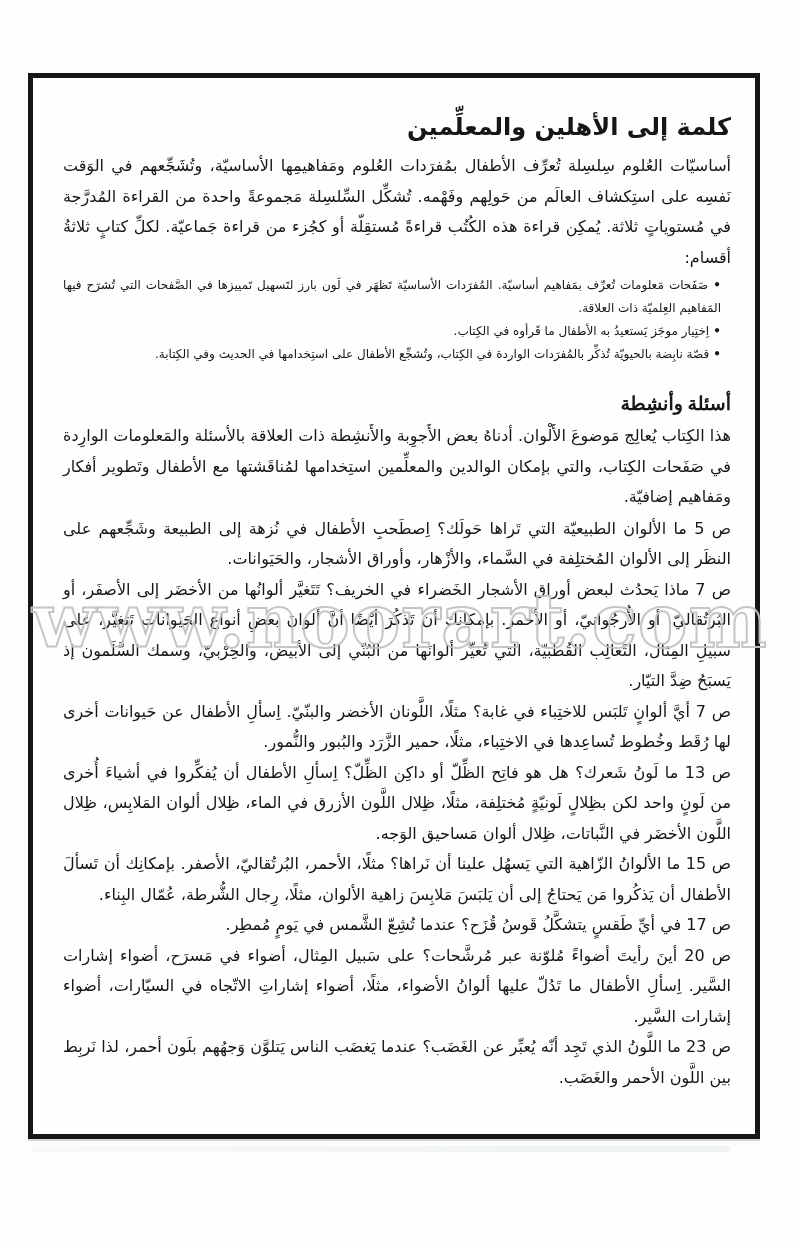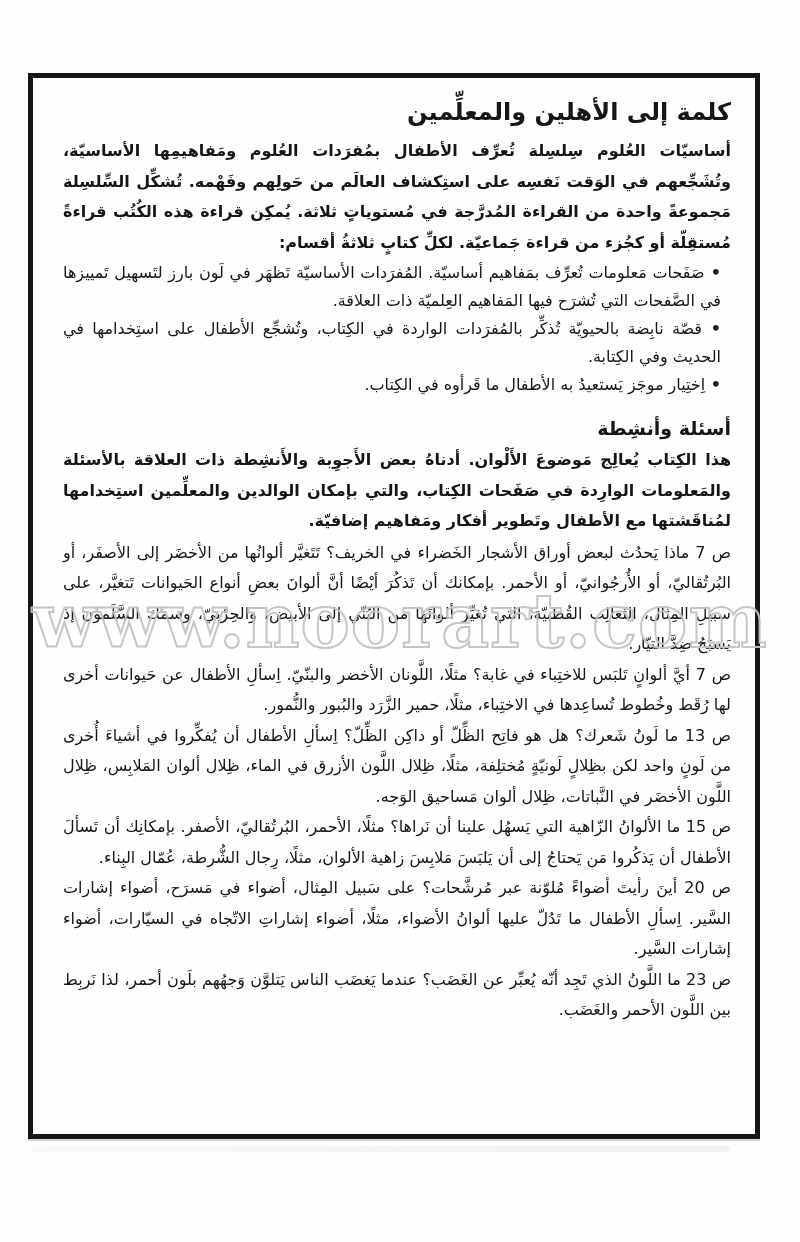--- a/index.html
+++ b/index.html
@@ -21,57 +21,57 @@
     top: 73px;
     width: 722px;
     height: 1056px;
     border: 5px solid #161616;
     background: #fefefd;
     box-shadow: 0 2px 0 rgba(0,0,0,0.15);
     overflow: hidden;
   }
   .content {
     direction: rtl;
-    padding: 14px 24px 10px 30px;
+    padding: 29px 24px 10px 30px;
   }
   .main-title {
     font-size: 24px;
     font-weight: bold;
     margin: 6px 0 10px 0;
     text-align: right;
   }
   .body-par {
     font-size: 16px;
     line-height: 30.5px;
     text-align: justify;
     text-align-last: right;
     margin: 0 0 1px 0;
-    font-weight: bold;
   }
   .bullet-list {
     margin: 0;
     padding: 0;
   }
   .bullet-item {
-    font-size: 16px;
-    line-height: 28px;
+    font-size: 12px;
+    line-height: 23px;
     text-align: justify;
     text-align-last: right;
     margin: 0;
     padding-right: 10px;
   }
   .bullet-item::before {
     content: "\2022\00A0";
     font-weight: bold;
   }
   .section-title {
     font-size: 19px;
     font-weight: bold;
-    margin: 18px 0 6px 0;
+    margin: 26px 0 6px 0;
     text-align: right;
+    font-family: Liberation Serif, serif;
   }
   .qa-par {
     font-size: 16px;
     line-height: 30.5px;
     text-align: justify;
     text-align-last: right;
     margin: 0;
   }
   .watermark {
     position: absolute;
@@ -108,33 +108,35 @@
 
 <div class="page-box">
   <div class="content">
 
     <h1 class="main-title">كلمة إلى الأهلين والمعلِّمين</h1>
 
     <p class="body-par">أساسيّات العُلوم سِلسِلة تُعرِّف الأطفال بمُفرَدات العُلوم ومَفاهيمِها الأساسيّة، وتُشَجِّعهم في الوَقت نَفسِه على استِكشاف العالَم من حَولِهم وفَهْمه. تُشكِّل السِّلسِلة مَجموعةً واحدة من القراءة المُدرَّجة في مُستوياتٍ ثلاثة. يُمكِن قراءة هذه الكُتُب قراءةً مُستقِلّة أو كجُزء من قراءة جَماعيّة. لكلِّ كتابٍ ثلاثةُ أقسام:</p>
 
     <div class="bullet-list">
       <p class="bullet-item">صَفَحات مَعلومات تُعرِّف بمَفاهيم أساسيّة. المُفرَدات الأساسيّة تَظهَر في لَون بارز لتَسهيل تَمييزها في الصَّفحات التي تُشرَح فيها المَفاهيم العِلميّة ذات العلاقة.</p>
+      <p class="bullet-item">اِختِيار موجَز يَستعيدُ به الأطفال ما قَرأوه في الكِتاب.</p>
       <p class="bullet-item">قصّة نابِضة بالحيويّة تُذكِّر بالمُفرَدات الواردة في الكِتاب، وتُشجِّع الأطفال على استِخدامها في الحديث وفي الكِتابة.</p>
-      <p class="bullet-item">اِختِيار موجَز يَستعيدُ به الأطفال ما قَرأوه في الكِتاب.</p>
     </div>
 
     <h2 class="section-title">أسئلة وأنشِطة</h2>
 
     <p class="body-par">هذا الكِتاب يُعالِج مَوضوعَ الأَلْوان. أدناهُ بعض الأَجوِبة والأَنشِطة ذات العلاقة بالأسئلة والمَعلومات الوارِدة في صَفَحات الكِتاب، والتي بإمكان الوالدين والمعلِّمين استِخدامها لمُناقَشتها مع الأطفال وتَطوير أفكار ومَفاهيم إضافيّة.</p>
 
     <div>
+      <p class="qa-par">ص 5 ما الألوان الطبيعيّة التي تَراها حَولَك؟ اِصطَحبِ الأطفال في نُزهة إلى الطبيعة وشَجِّعهم على النظَر إلى الألوان المُختلِفة في السَّماء، والأزْهار، وأوراق الأشجار، والحَيَوانات.</p>
       <p class="qa-par">ص 7 ماذا يَحدُث لبعض أوراق الأشجار الخَضراء في الخريف؟ تَتَغيَّر ألوانُها من الأخضَر إلى الأصفَر، أو البُرتُقاليّ، أو الأُرجُوانيّ، أو الأحمر. بإمكانك أن تَذكُرَ أيْضًا أنَّ ألوانَ بعضِ أنواع الحَيوانات تَتغيَّر، على سبيلِ المِثال، الثَعالِب القُطبيّة، التي تُغيِّر ألوانَها من البُنّي إلى الأبيض، والحِرْبيّ، وسمك السَّلَمون إذ يَسبَحُ ضِدَّ التيّار.</p>
       <p class="qa-par">ص 7 أيَّ ألوانٍ تَلبَس للاختِباء في غابة؟ مثلًا، اللَّونان الأخضر والبنّيّ. اِسألِ الأطفال عن حَيوانات أخرى لها رُقَط وخُطوط تُساعِدها في الاختِباء، مثلًا، حمير الزَّرَد والبُبور والنُّمور.</p>
       <p class="qa-par">ص 13 ما لَونُ شَعرك؟ هل هو فاتِح الظِّلّ أو داكِن الظِّلّ؟ اِسألِ الأطفال أن يُفكِّروا في أشياءَ أُخرى من لَونٍ واحد لكن بظِلالٍ لَونيّةٍ مُختلِفة، مثلًا، ظِلال اللَّون الأزرق في الماء، ظِلال ألوان المَلابِس، ظِلال اللَّون الأخضَر في النَّباتات، ظِلال ألوان مَساحيق الوَجه.</p>
       <p class="qa-par">ص 15 ما الألوانُ الزّاهية التي يَسهُل علينا أن نَراها؟ مثلًا، الأحمر، البُرتُقاليّ، الأصفر. بإمكانِك أن تَسألَ الأطفال أن يَذكُروا مَن يَحتاجُ إلى أن يَلبَسَ مَلابِسَ زاهية الألوان، مثلًا، رِجال الشُّرطة، عُمّال البِناء.</p>
+      <p class="qa-par">ص 17 في أيِّ طَقسٍ يتشكَّلُ قَوسُ قُزَح؟ عندما تُشِعّ الشَّمس في يَومٍ مُمطِر.</p>
       <p class="qa-par">ص 20 أينَ رأيتَ أضواءً مُلوّنة عبر مُرشَّحات؟ على سَبيل المِثال، أضواء في مَسرَح، أضواء إشارات السَّير. اِسألِ الأطفال ما تَدُلّ عليها ألوانُ الأضواء، مثلًا، أضواء إشاراتِ الاتّجاه في السيّارات، أضواء إشارات السَّير.</p>
       <p class="qa-par">ص 23 ما اللَّونُ الذي تَجِد أنّه يُعبِّر عن الغَضَب؟ عندما يَغضَب الناس يَتلوَّن وَجهُهم بلَون أحمر، لذا نَربِط بين اللَّون الأحمر والغَضَب.</p>
     </div>
 
   </div>
 </div>
 
 <div class="watermark">www.noorart.com</div>
 
 <div class="scan-smudge"></div>

